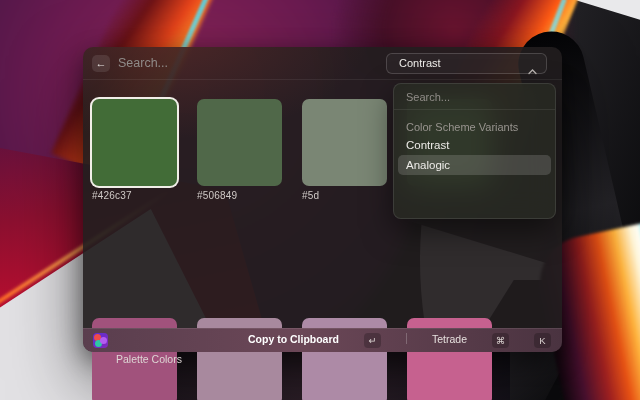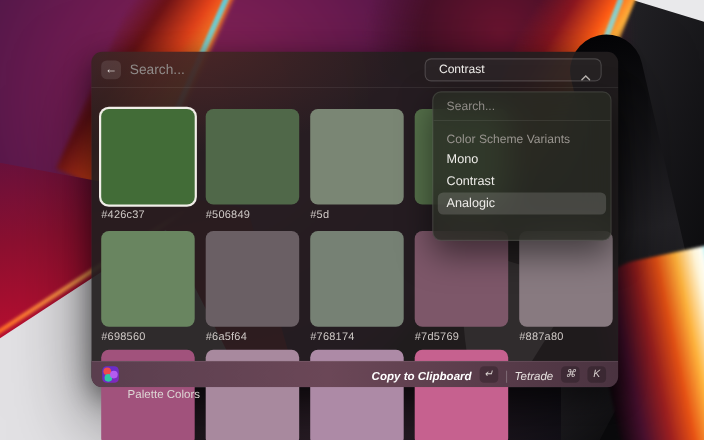--- a/index.html
+++ b/index.html
@@ -51,39 +51,39 @@
   .header{position:absolute;left:0;top:0;right:0;height:33px;border-bottom:1px solid rgba(255,255,255,.07);}
   .back-btn{position:absolute;left:9px;top:8px;width:18px;height:17px;border-radius:5px;
     background:rgba(255,255,255,.10);color:#e8e4e2;font-size:11px;line-height:16px;text-align:center;}
   .search-ph{position:absolute;left:35px;top:0;height:33px;line-height:33px;font-size:12.5px;color:#8f8a88;}
   .dd-btn{position:absolute;left:303px;top:6px;width:161px;height:21px;border:1px solid rgba(255,255,255,.17);
     border-radius:6px;background:rgba(255,255,255,.03);}
   .dd-label{position:absolute;left:12px;top:0;height:19px;line-height:19px;font-size:11px;color:#efedea;}
   .dd-chevron{position:absolute;right:9px;top:7px;}
 
   
-  .grid-row{position:absolute;left:9px;right:26px;display:flex;gap:10px;}
+  .grid-row{position:absolute;left:9px;right:26px;display:flex;gap:20px;}
   .cell{width:85px;}
   .swatch{width:85px;height:87px;border-radius:7px;}
   .swatch.selected{box-shadow:0 0 0 2px #f1eee8;}
   .hexlabel{margin-top:4px;font-size:10px;color:#cfc9c6;letter-spacing:.2px;white-space:nowrap;overflow:hidden;}
 
   
   .footer{position:absolute;left:0;right:0;top:281px;height:24px;border-radius:0 0 10px 10px;
     border-top:1px solid rgba(255,255,255,.09);
     background:linear-gradient(90deg,#5a3e4e 0%,#6b4757 45%,#4a3340 100%);
     display:flex;align-items:center;}
   .app-icon{width:15px;height:15px;border-radius:4px;margin:0 8px 0 10px;position:relative;
     background:linear-gradient(135deg,#5b2fd4,#8429b8);}
   .app-icon i{position:absolute;border-radius:50%;width:7px;height:7px;}
   .dot-red{left:1px;top:1px;background:#ef4a4a;}
   .dot-teal{left:2px;top:7px;background:#2ec8a4;}
   .dot-violet{left:7px;top:4px;background:#b45cf0;}
   .app-name{font-size:10.5px;color:#ddd6d4;margin-top:36px;}
-  .footer-right{margin-left:auto;display:flex;align-items:flex-end;gap:7px;padding-right:11px;font-style:italic;}
+  .footer-right{margin-left:auto;display:flex;align-items:flex-start;gap:25px;padding-right:11px;}
   .primary-label{font-size:10.5px;font-weight:bold;color:#ffffff;}
   .key{min-width:17px;height:15px;padding:0 3px;border-radius:4px;background:rgba(0,0,0,.22);
     color:#d9d2d0;font-size:9.5px;line-height:15px;text-align:center;}
   .fdivider{width:1px;height:11px;background:rgba(255,255,255,.22);}
   .actions-label{font-size:10.5px;color:#e6e0de;}
 
   
   .panel{position:absolute;left:310px;top:36px;width:163px;height:136px;border-radius:8px;z-index:30;
     background:rgba(40,42,35,.80);backdrop-filter:blur(14px) saturate(1.1);
     border:1px solid rgba(255,255,255,.10);box-shadow:0 12px 30px rgba(0,0,0,.5);overflow:hidden;}
@@ -144,42 +144,20 @@
         </div>
         <div class="cell">
           <div class="swatch" style="background: rgb(122, 134, 116);"></div>
           <div class="hexlabel">#5d</div>
         </div>
         <div class="cell">
           <div class="swatch" style="background: rgb(85, 112, 74);"></div>
           <div class="hexlabel"></div>
         </div>
       </div>
-    <div class="grid-row" id="row1" style="top:163px">
-        <div class="cell">
-          <div class="swatch" style="background: rgb(105, 133, 96);"></div>
-          <div class="hexlabel">#698560</div>
-        </div>
-        <div class="cell">
-          <div class="swatch" style="background: rgb(106, 95, 100);"></div>
-          <div class="hexlabel">#6a5f64</div>
-        </div>
-        <div class="cell">
-          <div class="swatch" style="background: rgb(118, 129, 116);"></div>
-          <div class="hexlabel">#768174</div>
-        </div>
-        <div class="cell">
-          <div class="swatch" style="background: rgb(125, 87, 105);"></div>
-          <div class="hexlabel">#7d5769</div>
-        </div>
-        <div class="cell">
-          <div class="swatch" style="background: rgb(136, 122, 128);"></div>
-          <div class="hexlabel">#887a80</div>
-        </div>
-      </div>
     <div class="grid-row" id="row2" style="top:271px">
         <div class="cell">
           <div class="swatch" style="background: rgb(161, 82, 124);"></div>
           <div class="hexlabel"></div>
         </div>
         <div class="cell">
           <div class="swatch" style="background: rgb(168, 137, 158);"></div>
           <div class="hexlabel"></div>
         </div>
         <div class="cell">
@@ -206,19 +184,18 @@
         <span class="actions-label">Tetrade</span>
         <span class="key">⌘</span>
         <span class="key">K</span>
       </div>
     </div>
 
     <div class="panel">
       <div class="panel-search">Search...</div>
       <div class="panel-section">Color Scheme Variants</div>
       <div id="panel-items">
-          <div class="panel-item">Mono</div>
           <div class="panel-item">Contrast</div>
           <div class="panel-item selected">Analogic</div>
         </div>
     </div>
   </div>
 </div>
 
 </body></html>

